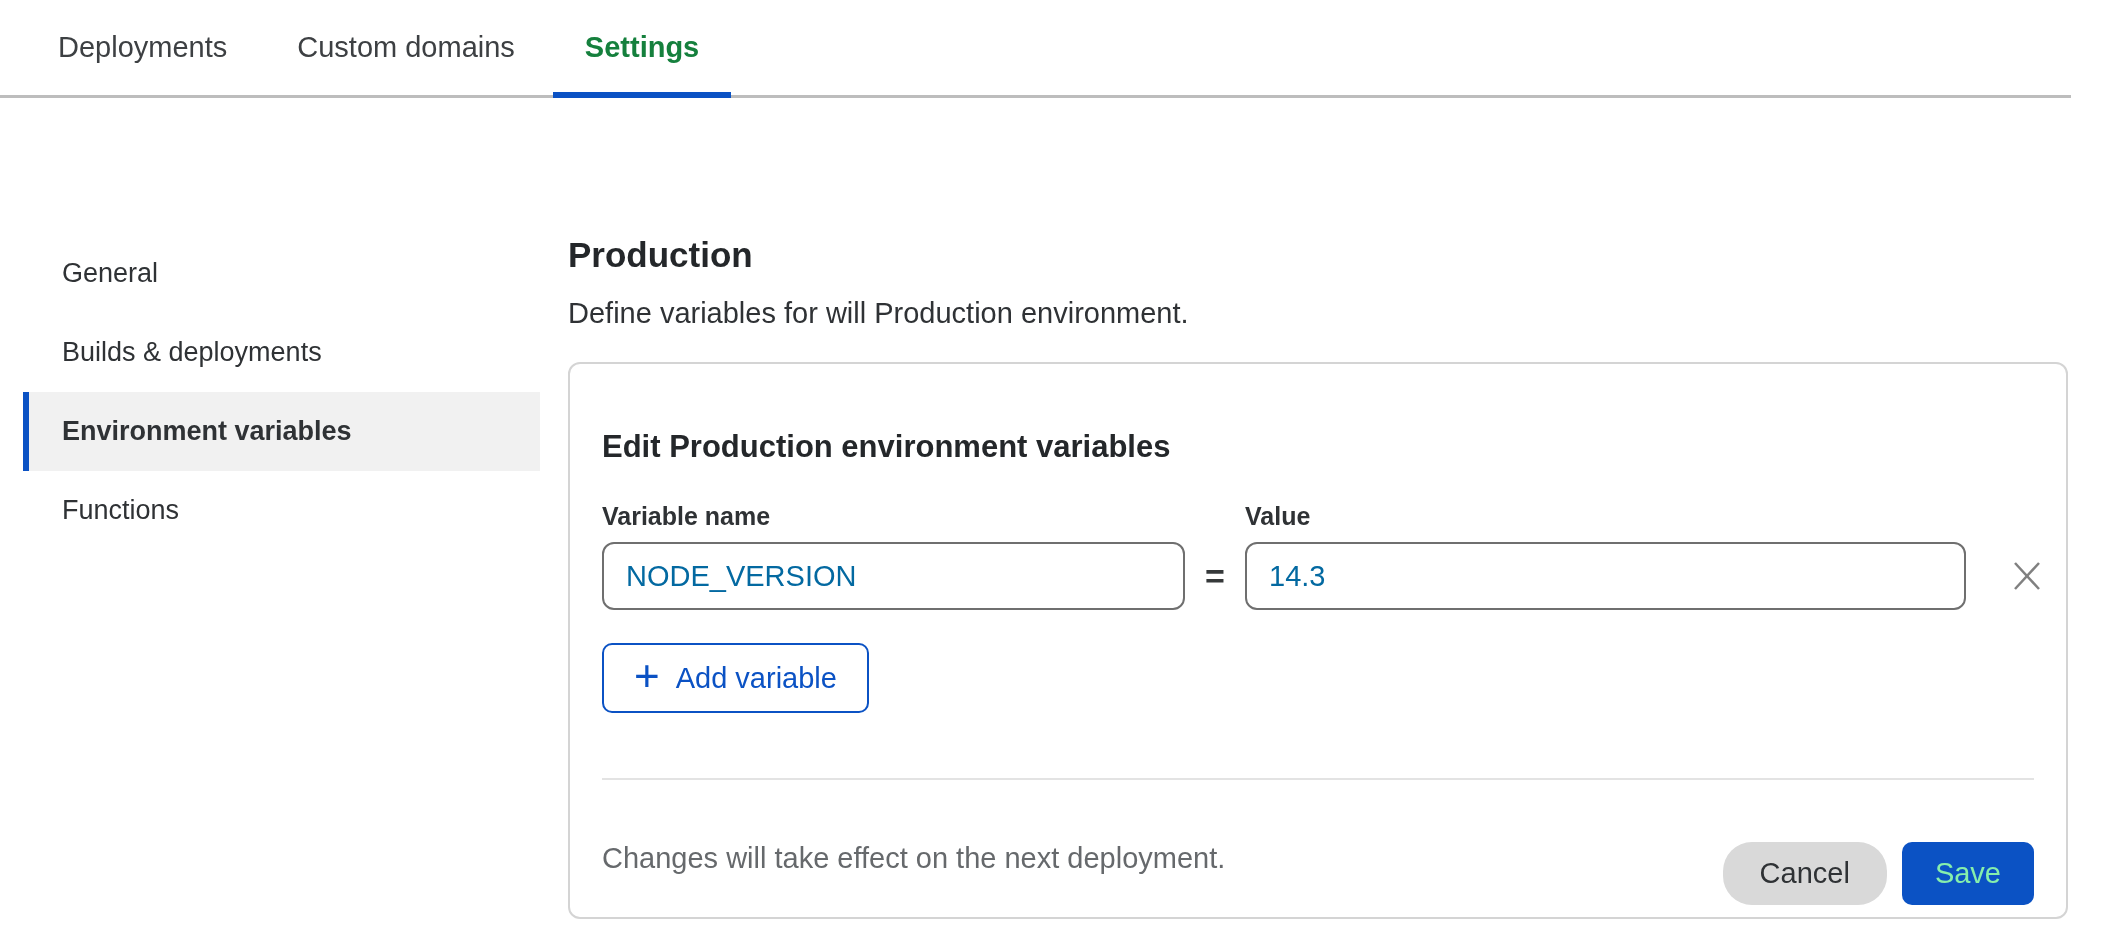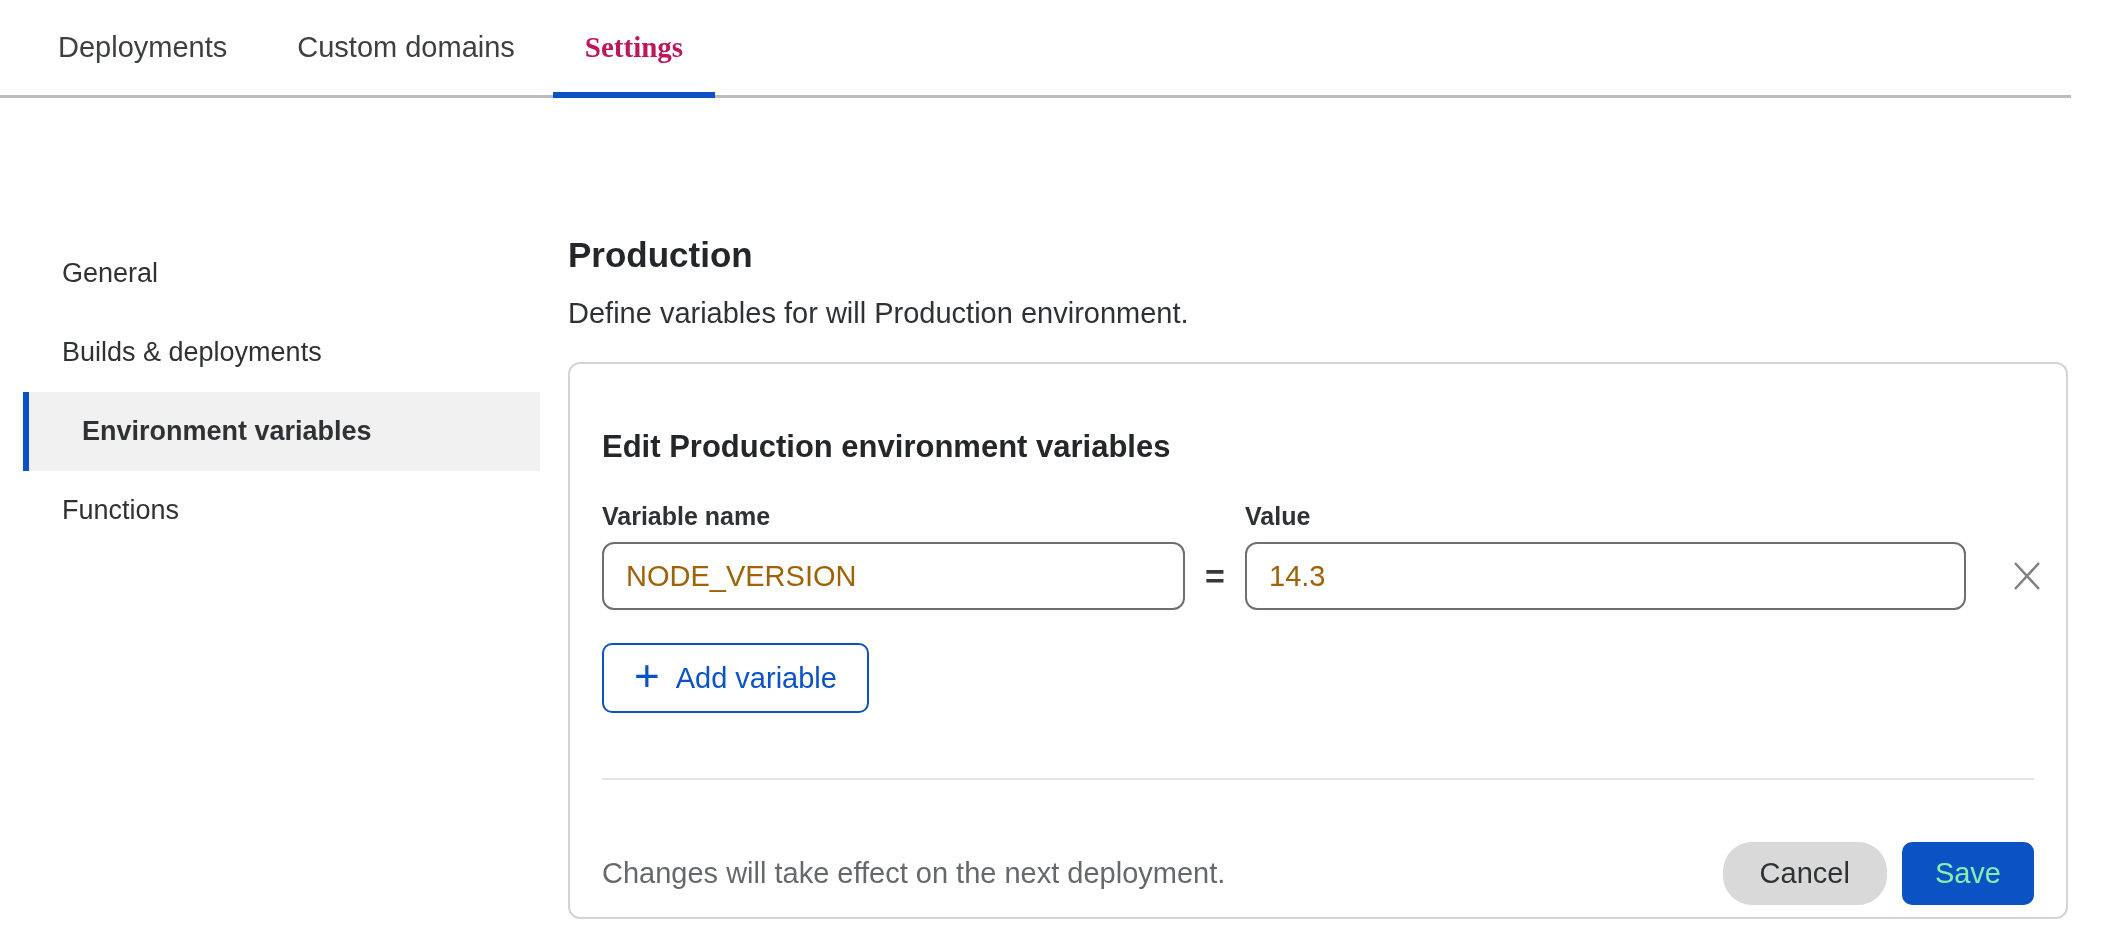--- a/index.html
+++ b/index.html
@@ -23,21 +23,21 @@
   .tab {
     position: relative;
     display: inline-flex;
     align-items: center;
     padding: 0 32px;
     margin-right: 6px;
     font-size: 29px;
     color: #3d4043;
     cursor: pointer;
   }
-  .tab.active { font-weight: bold; color: #be185d; font-family: Liberation Serif, serif; }
+  .tab.active { font-weight: bold; color: #15803d; }
   .tab.active::after {
     content: "";
     position: absolute;
     left: 0; right: 0; bottom: -3px;
     height: 6px;
     background: var(--accent);
   }
 
   
   .content { display: flex; }
@@ -52,21 +52,21 @@
     align-items: center;
     height: 79px;
     padding-left: 39px;
     font-size: 27px;
     color: #2f3235;
     cursor: pointer;
   }
   .side-item.active {
     background: #f1f1f1;
     border-left: 6px solid var(--accent);
-    padding-left: 53px;
+    padding-left: 33px;
     font-weight: bold;
   }
 
   .main {
     margin-left: 28px;
     width: 1502px;
     padding-top: 137px;
   }
   .page-title {
     font-size: 35px;
@@ -110,21 +110,21 @@
     line-height: 30px;
     color: #2f3235;
     margin-bottom: 11px;
   }
   .text-input {
     height: 68px;
     border: 2px solid #6f6f6f;
     border-radius: 12px;
     font-family: "Liberation Sans", sans-serif;
     font-size: 29px;
-    color: #a16207;
+    color: #0369a1;
     padding: 0 22px;
     background: #fff;
     outline: none;
   }
   .field.name .text-input { width: 583px; }
   .field.value .text-input { width: 721px; }
   .equals {
     width: 60px;
     text-align: center;
     font-size: 34px;
@@ -169,21 +169,21 @@
 
   .divider {
     margin-top: 65px;
     height: 2px;
     background: #e3e3e3;
   }
 
   .card-footer {
     margin-top: 62px;
     display: flex;
-    align-items: center;
+    align-items: flex-start;
     justify-content: space-between;
   }
   .footer-note {
     font-size: 29px;
     color: #66696c;
   }
   .actions { display: flex; gap: 15px; }
   .btn {
     height: 63px;
     border: none;

